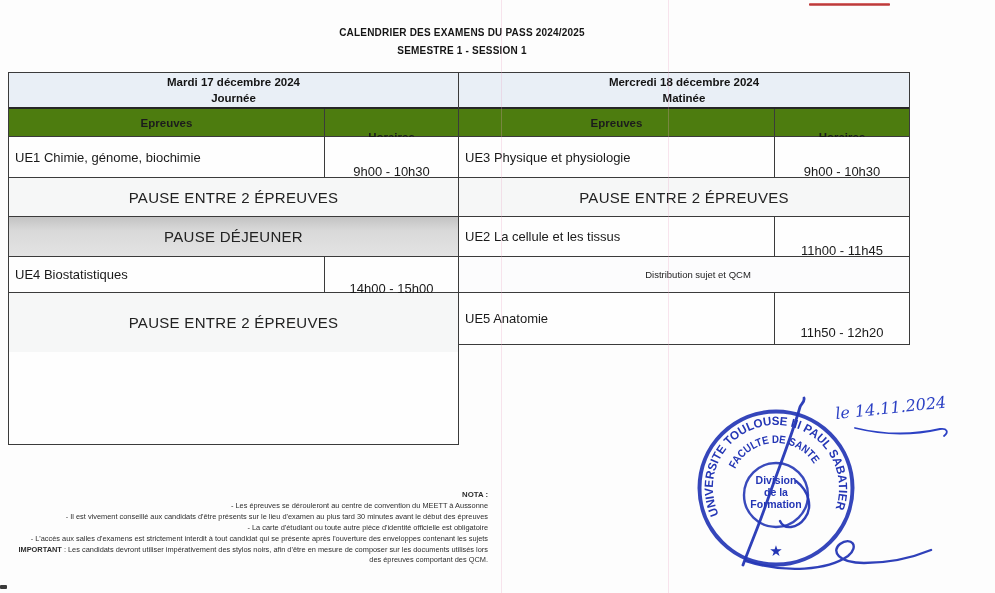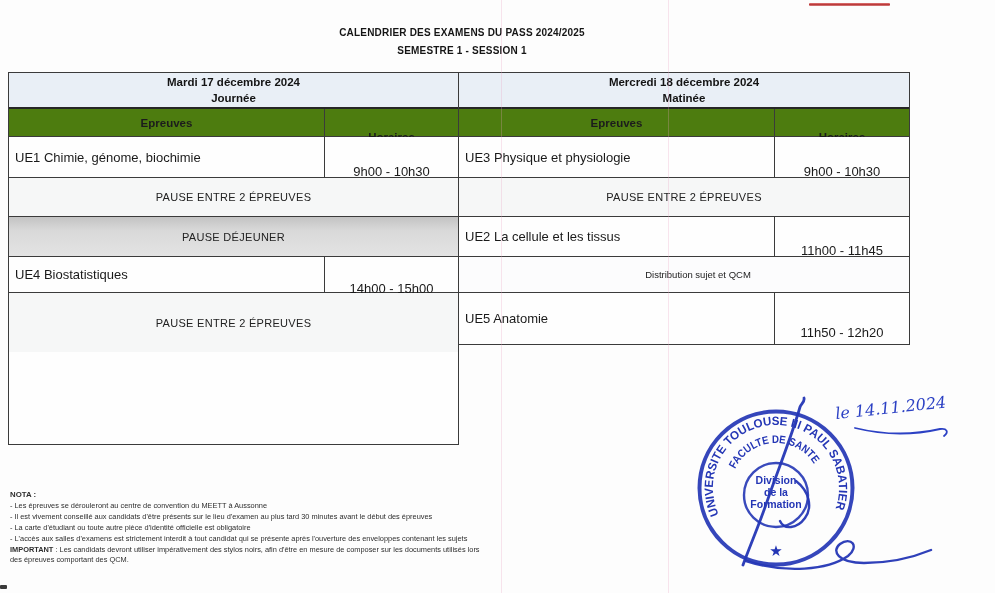--- a/index.html
+++ b/index.html
@@ -34,27 +34,27 @@
   .row:last-child{border-bottom:none;}
   .row.day-header{border-bottom:2.2px solid #262626;background:#e9eff6;
     flex-direction:column;justify-content:center;text-align:center;
     font-weight:bold;font-size:11.5px;line-height:16px;color:#141414;}
   .row.col-header{background:#4d7c0f;font-weight:bold;font-size:11.5px;}
   .cell{box-sizing:border-box;display:flex;align-items:center;}
   .cell.label{width:316px;border-right:1.5px solid #3b3b3b;padding-left:6px;}
   .cell.time{flex:1;justify-content:center;text-align:center;margin-top:28px;}
   .row.col-header .cell.label{justify-content:center;padding-left:0;}
   .row.exam{font-size:13px;color:#1a1a1a;background:#fefefe;}
-  .row.pause{justify-content:center;align-items:center;font-size:11px;letter-spacing:.3px;
+  .row.pause{justify-content:center;align-items:center;font-size:15px;letter-spacing:.3px;
     color:#222;background:#f6f7f7;}
   .row.pause-shaded{background:linear-gradient(180deg,#c3c3c3 0%,#d9d9d9 35%,#e3e3e3 100%);}
   .row.note-row{justify-content:center;align-items:center;font-size:9.5px;color:#222;background:#fcfcfd;padding-left:28px;}
 
   
-  .notes{position:absolute;left:10px;top:490px;width:478px;font-size:7.4px;line-height:10.9px;color:#2d2d2d;}
+  .notes{position:absolute;left:10px;top:490px;width:478px;font-size:7.4px;line-height:10.9px;color:#2d2d2d;text-align:right;}
   .notes .heading{font-weight:bold;font-size:7.8px;}
   .notes .important b{font-weight:bold;}
 
   
   .stamp-wrap{position:absolute;left:688px;top:393px;width:285px;height:200px;}
   .stamp-wrap svg{display:block;}
   .ink{fill:none;stroke:#2436b5;}
   .stamp-text{fill:#2436b5;font-family:"Liberation Sans","DejaVu Sans",sans-serif;font-weight:bold;}
   .hand-date{fill:#2c41c4;font-family:"DejaVu Serif","Liberation Serif",serif;font-style:italic;font-size:16px;}
 </style>

